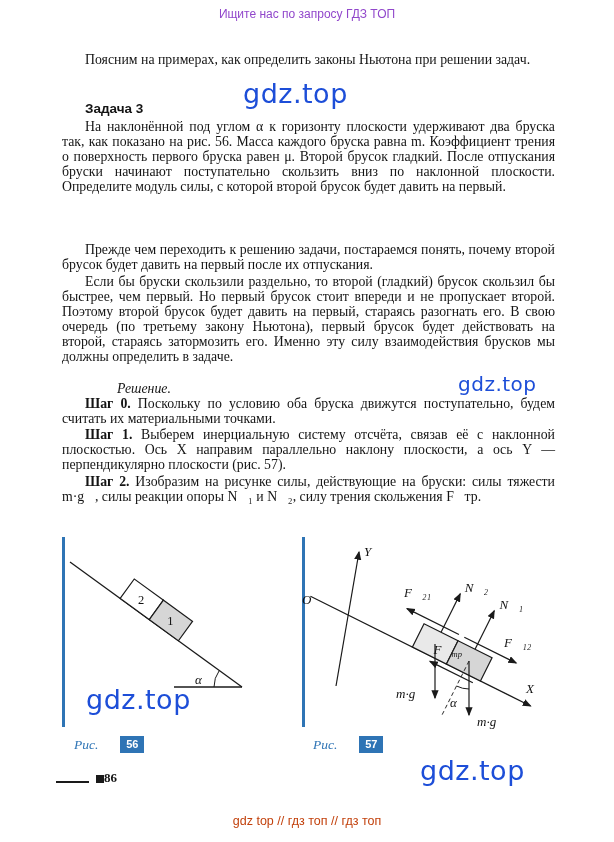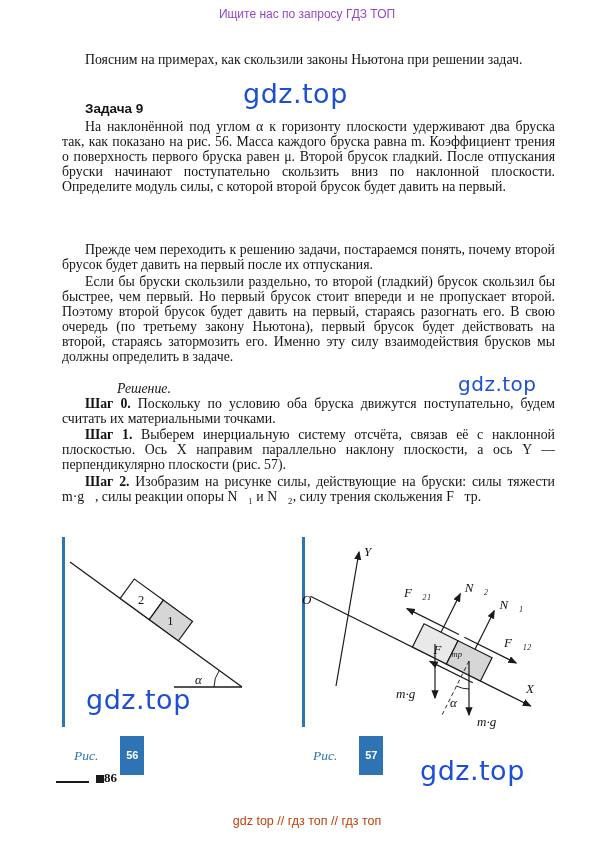--- a/index.html
+++ b/index.html
@@ -24,21 +24,21 @@
   .wm3 { left:86px;  top:684px; font-size:27px; }
   .wm4 { left:420px; top:755px; font-size:27px; }
 
   .figbar { position:absolute; width:3px; height:190px; background:#2e74b5; top:537px; }
   .bar56 { left:62px; }  .bar57 { left:302px; }
 
   .fig-label { position:absolute; top:736px; display:flex; align-items:center; gap:22px; }
   .lab56 { left:74px; } .lab57 { left:313px; }
   .fig-cap { font-style:italic; color:#2e74b5; font-size:13.5px; }
   .fig-num { display:inline-block; min-width:20px; height:17px; line-height:17px;
-             text-align:center; background:#2e74b5; color:#fff; padding:11px 2px;
+             text-align:center; background:#2e74b5; color:#fff; padding:0 2px;
              font-family:"Liberation Sans", sans-serif; font-size:11px; font-weight:bold; }
 
   .pn-line { position:absolute; left:56px; top:781px; width:33px; height:2px; background:#1a1a1a; }
   .pn-sq   { position:absolute; left:96px; top:775px; width:8px;  height:8px;  background:#1a1a1a; }
   .pn      { position:absolute; left:104px; top:770px; font-family:Liberation Serif, serif;
              font-weight:bold; font-size:13px; }
 
   .footer { position:absolute; left:0; right:0; top:814px; text-align:center;
             font-family:"Liberation Sans", sans-serif; font-size:12.5px; color:#c2410c; }
 
@@ -52,22 +52,22 @@
   .w  { fill:#ffffff; } .g1 { fill:#d6d6d6; } .g2 { fill:#e9e9e9; }
   .frc { stroke:#1a1a1a; stroke-width:1.2; fill:none; marker-end:url(#arrow); }
 </style>
 </head>
 <body>
 
 <div class="page">
 
   <div class="promo">Ищите нас по запросу ГДЗ ТОП</div>
 
-  <p class="para" style="top:52px">Поясним на примерах, как скользили законы Ньютона при решении задач.</p>
-  <h3 class="task-title">Задача 9</h3>
+  <p class="para" style="top:52px">Поясним на примерах, как определить законы Ньютона при решении задач.</p>
+  <h3 class="task-title">Задача 3</h3>
   <p class="para" style="top:119px">На наклонённой под углом α к горизонту плоскости удерживают два бруска так, как показано на рис. 56. Масса каждого бруска равна m. Коэффициент трения о поверхность первого бруска равен μ. Второй брусок гладкий. После отпускания бруски начинают поступательно скользить вниз по наклонной плоскости. Определите модуль силы, с которой второй брусок будет давить на первый.</p>
   <p class="para" style="top:242px">Прежде чем переходить к решению задачи, постараемся понять, почему второй брусок будет давить на первый после их отпускания.</p>
   <p class="para" style="top:274px">Если бы бруски скользили раздельно, то второй (гладкий) брусок скользил бы быстрее, чем первый. Но первый брусок стоит впереди и не пропускает второй. Поэтому второй брусок будет давить на первый, стараясь разогнать его. В свою очередь (по третьему закону Ньютона), первый брусок будет действовать на второй, стараясь затормозить его. Именно эту силу взаимодействия брусков мы должны определить в задаче.</p>
 
   <p class="para" style="top:381px"><i>Решение.</i></p>
 
   <p class="para" style="top:396px"><b>Шаг 0.</b><span> Поскольку по условию оба бруска движутся поступательно, будем считать их материальными точками.</span></p>
   <p class="para" style="top:427px"><b>Шаг 1.</b><span> Выберем инерциальную систему отсчёта, связав её с наклонной плоскостью. Ось X направим параллельно наклону плоскости, а ось Y — перпендикулярно плоскости (рис. 57).</span></p>
   <p class="para" style="top:474px"><b>Шаг 2.</b><span> Изобразим на рисунке силы, действующие на бруски: силы тяжести m·g⃗, силы реакции опоры N⃗₁ и N⃗₂, силу трения скольжения F⃗тр.</span></p>
 

